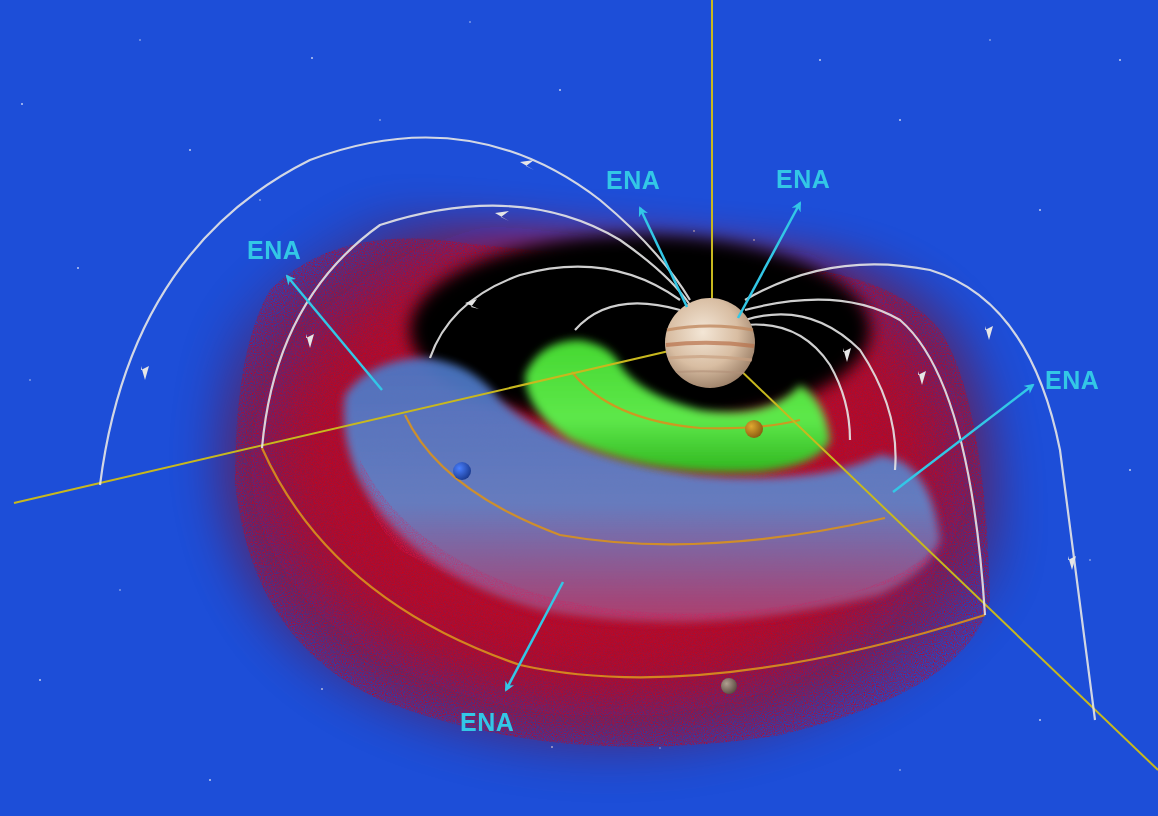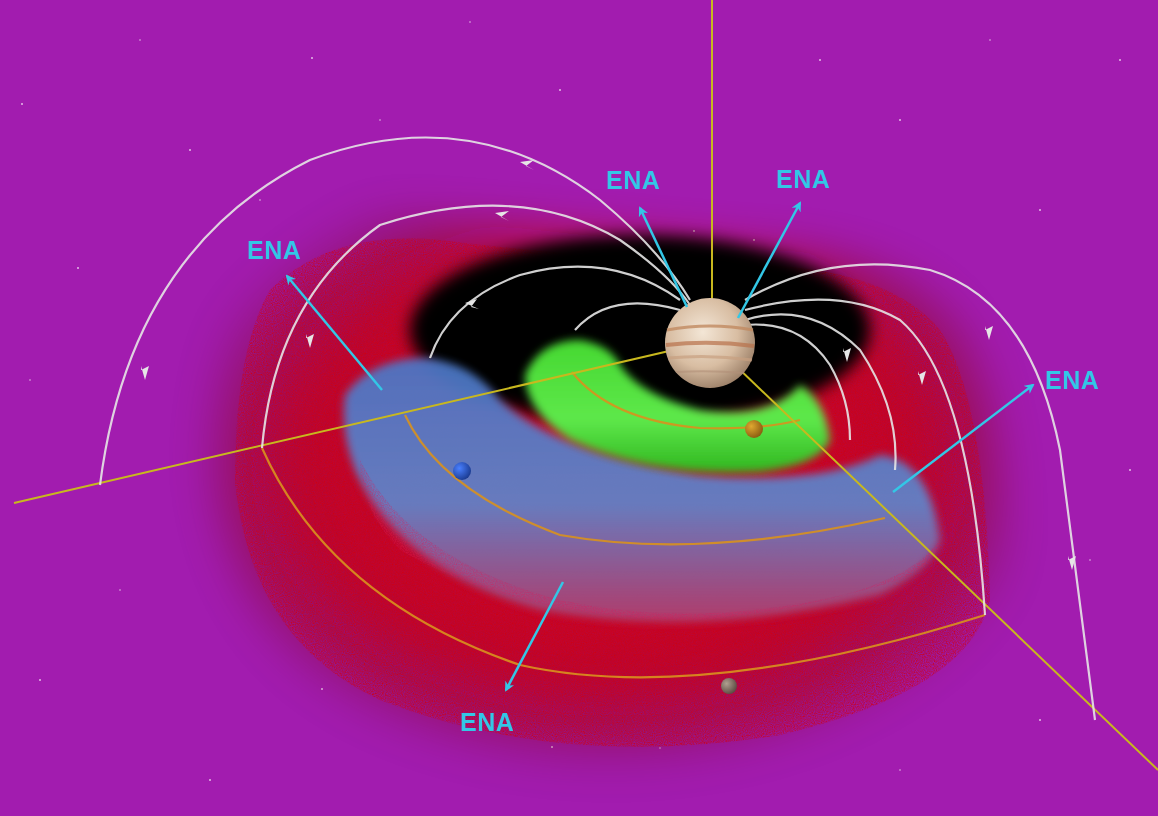--- a/index.html
+++ b/index.html
@@ -1,16 +1,16 @@
 <!DOCTYPE html>
 <html><head>
 <meta charset="utf-8">
 <style>
   html,body{margin:0;padding:0;background:#000;}
-  #stage{position:relative;width:1158px;height:816px;overflow:hidden;background:#a21caf;}
+  #stage{position:relative;width:1158px;height:816px;overflow:hidden;background:#1d4ed8;}
   svg{position:absolute;left:0;top:0;}
   .ena-label{position:absolute;font-family:"Liberation Sans",sans-serif;font-weight:bold;font-size:25px;color:#33c7e6;letter-spacing:0.5px;}
 </style>
 </head>
 <body>
 
 <div id="stage">
   <svg width="1158" height="816" viewBox="0 0 1158 816">
     <defs>
       <filter id="grain" x="0" y="0" width="100%" height="100%">

